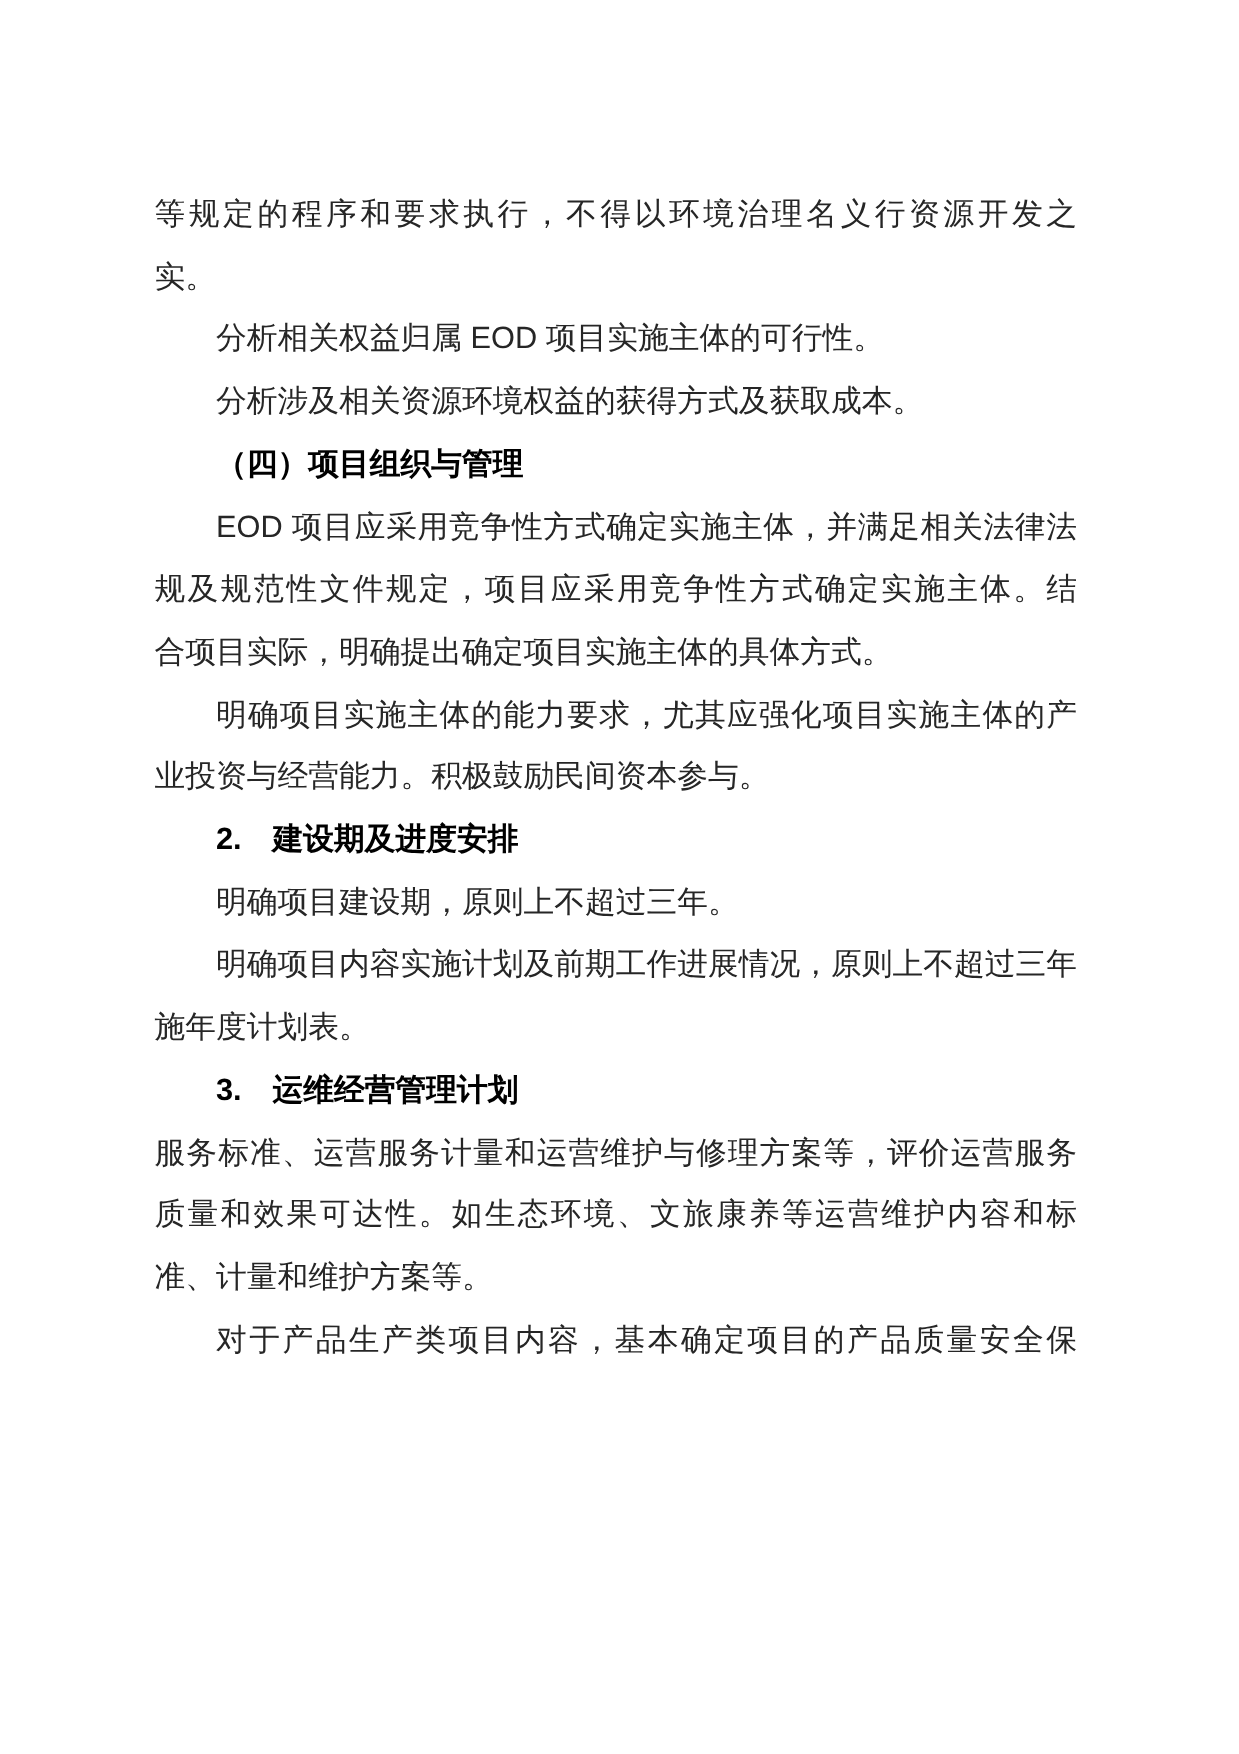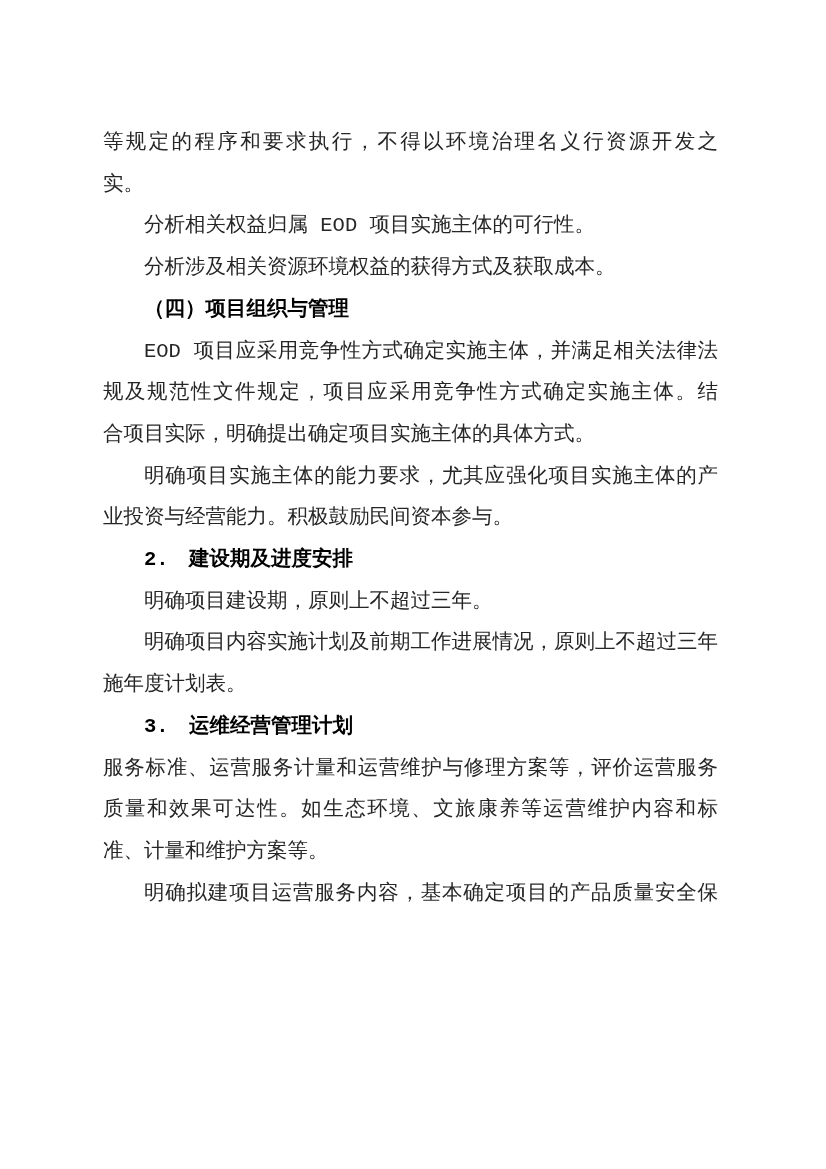--- a/index.html
+++ b/index.html
@@ -6,21 +6,21 @@
     margin: 0;
     padding: 0;
     background: #ffffff;
   }
   .page {
     position: relative;
     width: 826px;
     height: 1063px;
     background: #ffffff;
     overflow: hidden;
-    font-family: Liberation Mono, monospace;
+    font-family: Liberation Sans, sans-serif;
   }
   .doc-body {
     position: absolute;
     left: 103px;
     top: 122px;
     width: 615px;
   }
   .line {
     font-size: 20.5px;
     line-height: 41.7px;
@@ -66,18 +66,18 @@
       <div class="line body justify indent">明确项目实施主体的能力要求，尤其应强化项目实施主体的产</div>
       <div class="line body">业投资与经营能力。积极鼓励民间资本参与。</div>
       <div class="line heading indent">2.　建设期及进度安排</div>
       <div class="line body indent">明确项目建设期，原则上不超过三年。</div>
       <div class="line body justify indent">明确项目内容实施计划及前期工作进展情况，原则上不超过三年</div>
       <div class="line body">施年度计划表。</div>
       <div class="line heading indent">3.　运维经营管理计划</div>
       <div class="line body justify">服务标准、运营服务计量和运营维护与修理方案等，评价运营服务</div>
       <div class="line body justify">质量和效果可达性。如生态环境、文旅康养等运营维护内容和标</div>
       <div class="line body">准、计量和维护方案等。</div>
-      <div class="line body justify indent">明确拟建项目运营服务内容，基本确定项目的产品质量安全保</div>
+      <div class="line body justify indent">对于产品生产类项目内容，基本确定项目的产品质量安全保</div>
     </main>
   <footer class="footer">
     <span>— 21 —</span>
   </footer>
 </div>
 
 </body></html>

